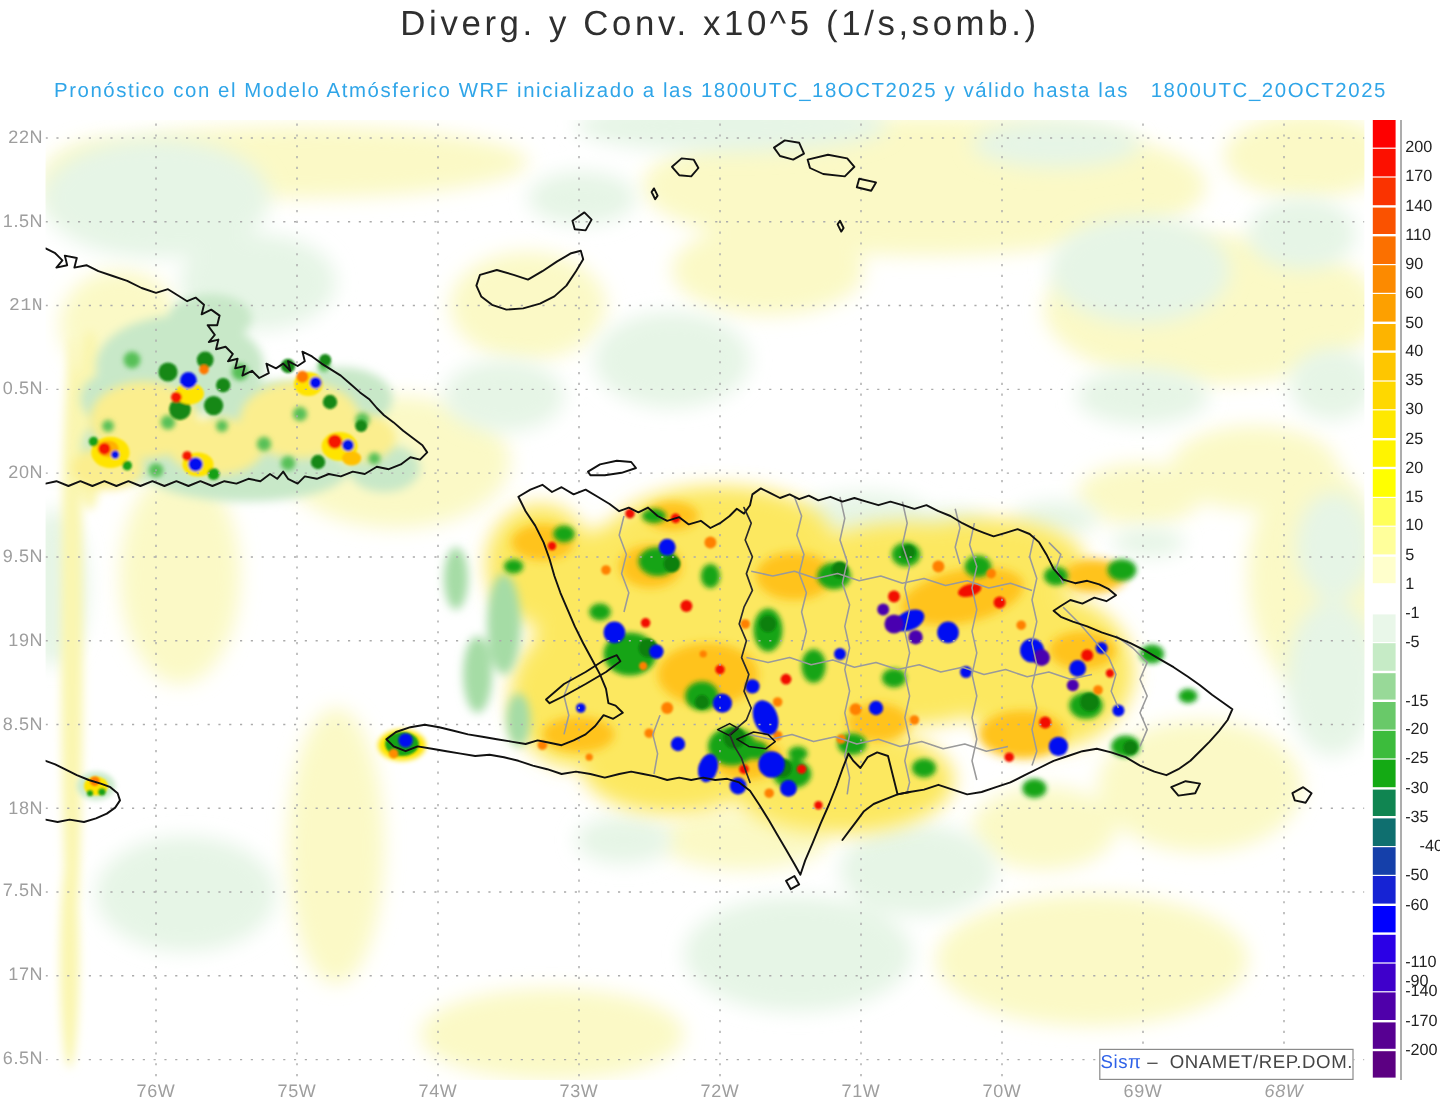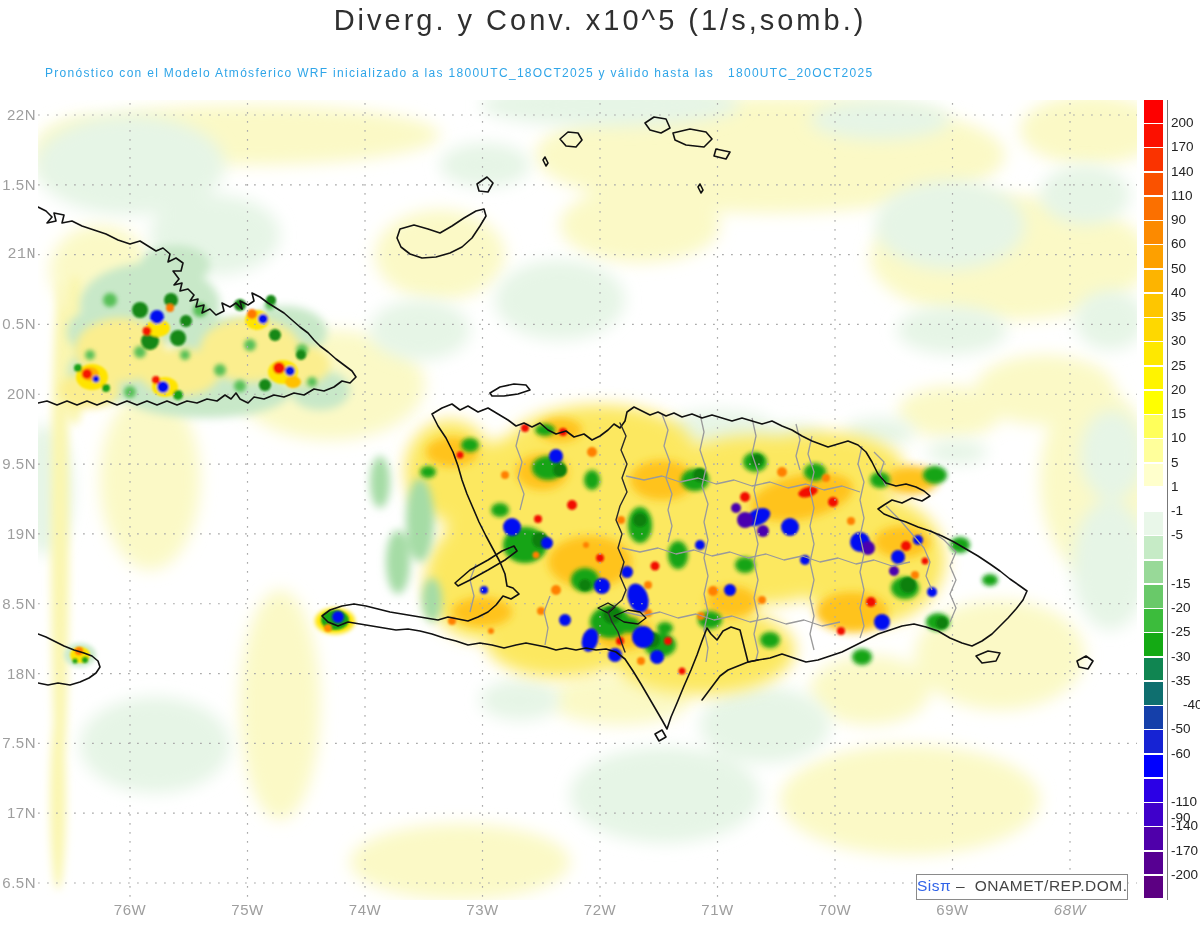--- a/index.html
+++ b/index.html
@@ -4,21 +4,21 @@
 <style>
   * { margin:0; padding:0; box-sizing:border-box; }
   html,body { background:#ffffff; }
   body { font-family:"Liberation Sans", sans-serif; }
   #page { position:relative; width:1200px; height:927px; background:#fff; overflow:hidden; }
 
   .title { position:absolute; top:4px; left:0; width:1200px; text-align:center;
            font-size:29px; letter-spacing:3px; color:#2f2f2f; font-weight:400; white-space:pre; }
   .sub1 { position:absolute; top:43px; left:62px; font-size:19px; letter-spacing:2px;
           color:#2626ef; white-space:pre; }
-  .sub2 { position:absolute; top:66px; left:45px; font-size:12px; letter-spacing:1.3px;
+  .sub2 { position:absolute; top:66px; left:45px; font-size:17px; letter-spacing:1.3px;
           color:#2fa5e8; white-space:pre; }
 
   .axis-label { position:absolute; color:#9e9e9e; font-size:15px; letter-spacing:0.5px; }
   .axis-label.lat { left:0; width:36px; text-align:right; }
   .axis-label.lon { width:50px; text-align:center; top:901px; }
 
   #map-panel { position:absolute; left:38px; top:100px; width:1099px; height:800px; }
   #map-svg { display:block; }
 
   #colorbar { position:absolute; left:1144px; top:100px; width:19px; height:800px; }

